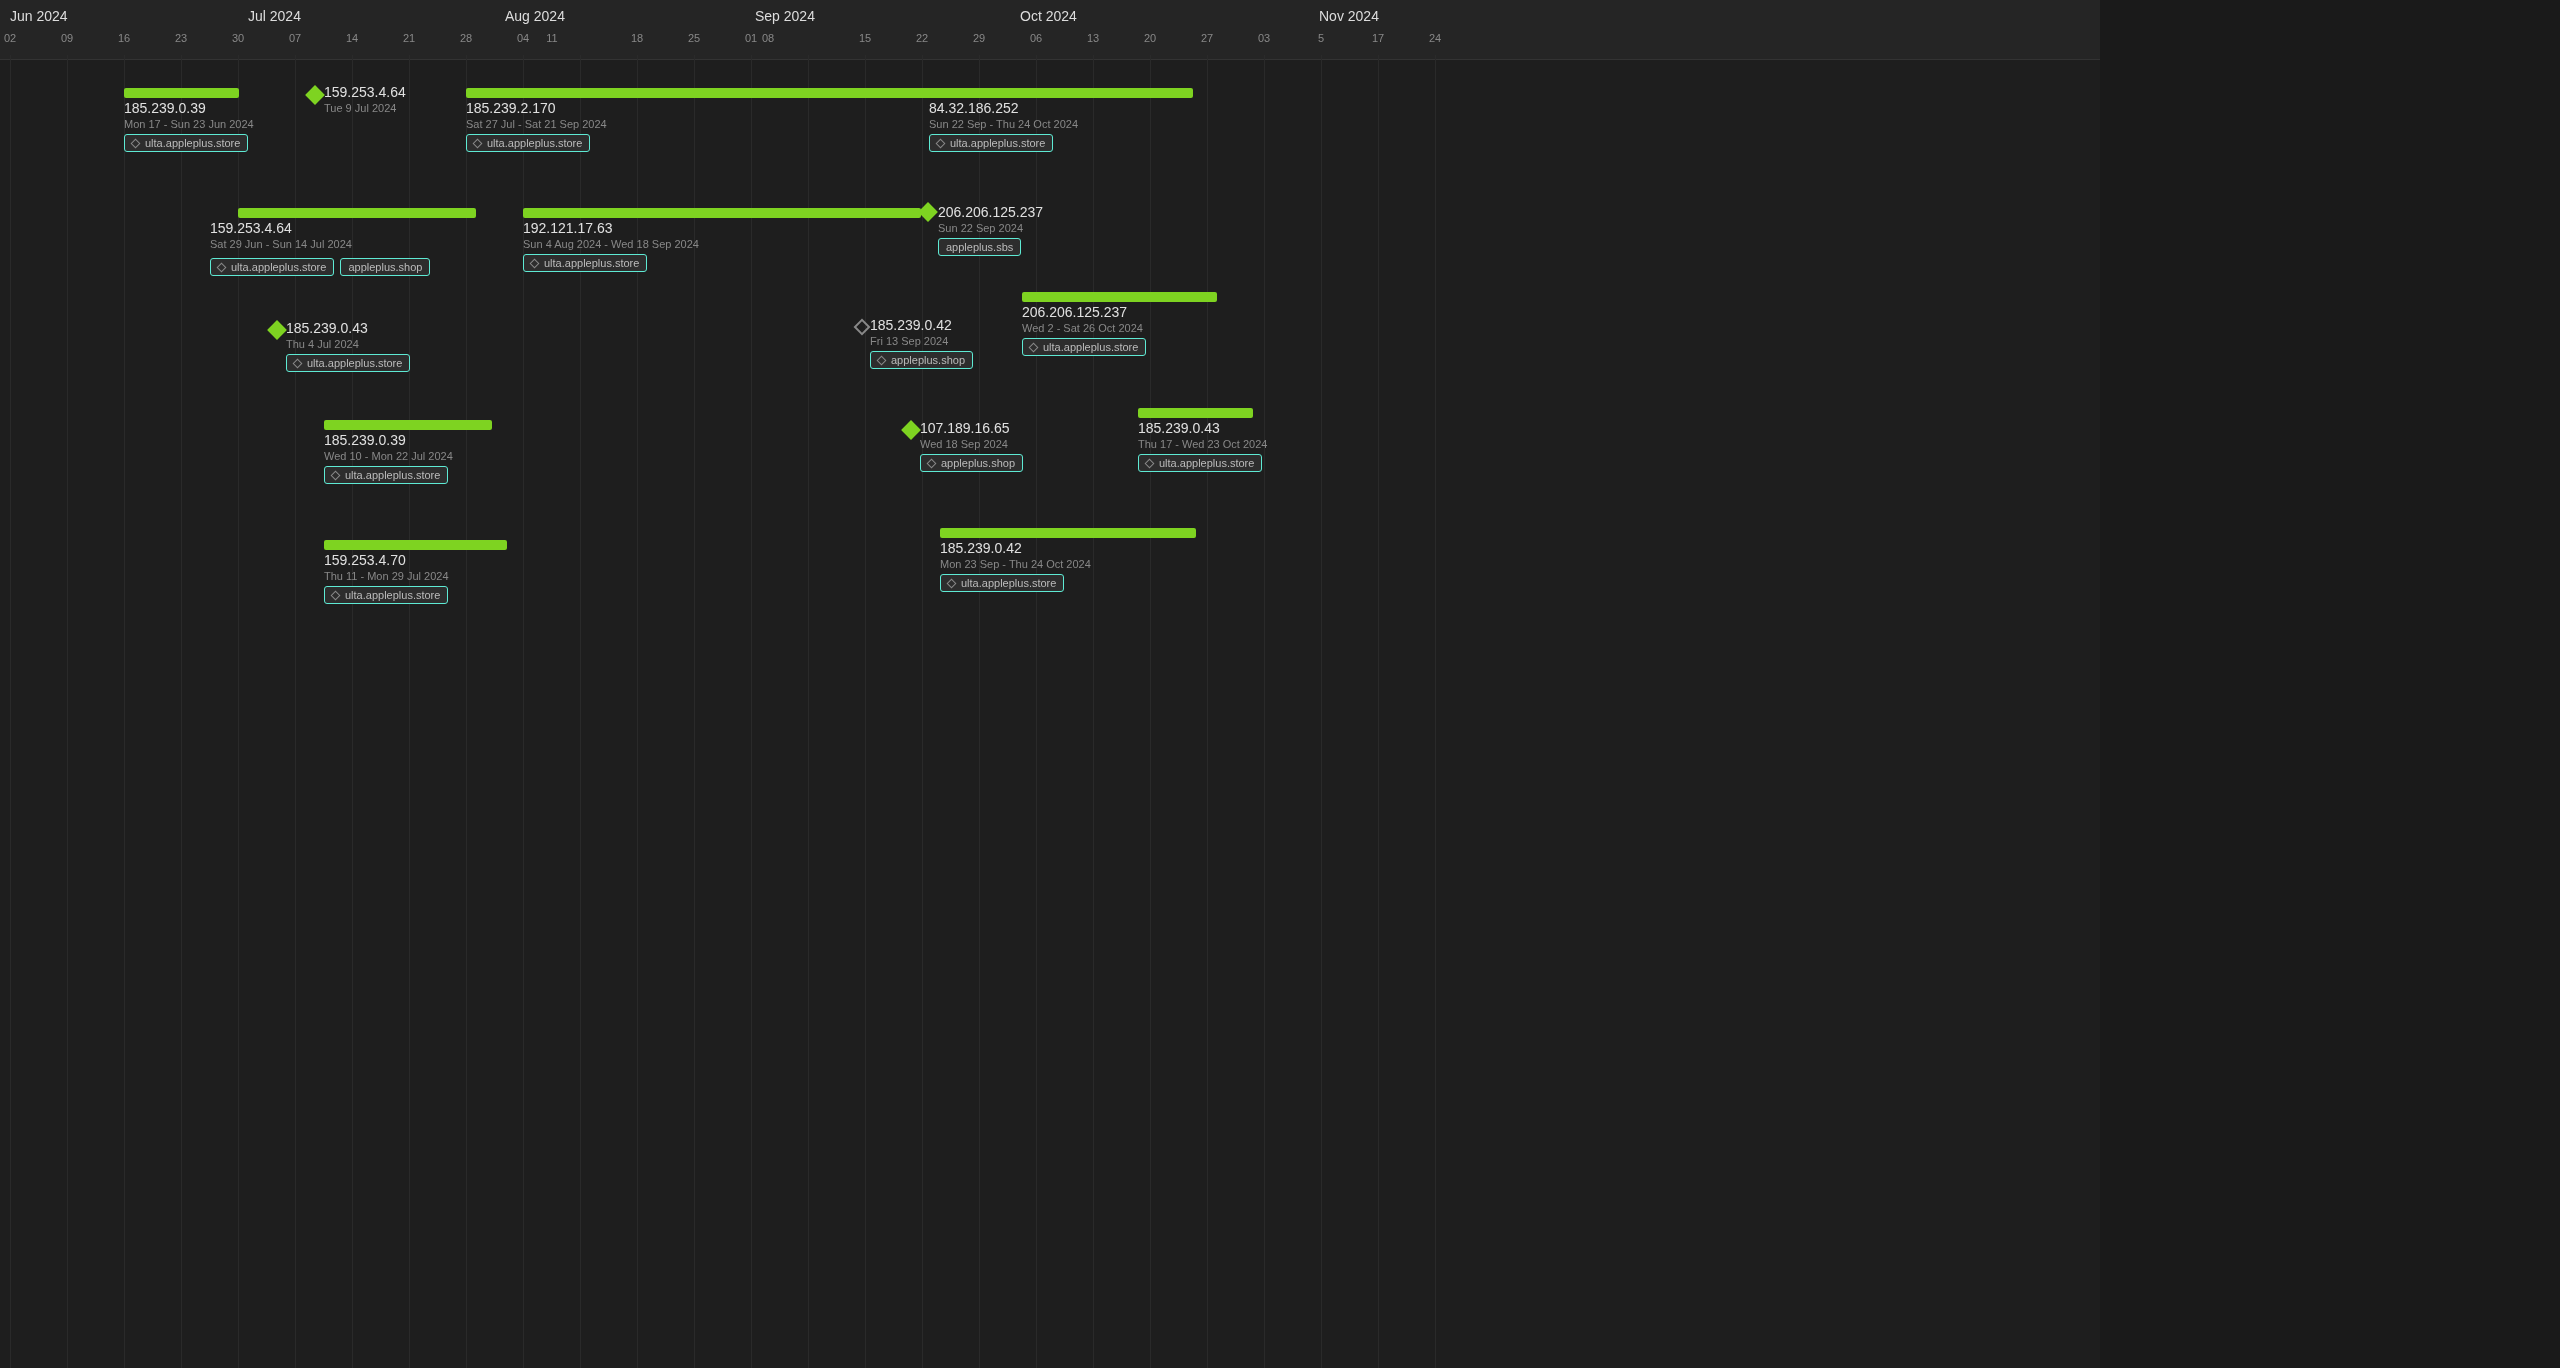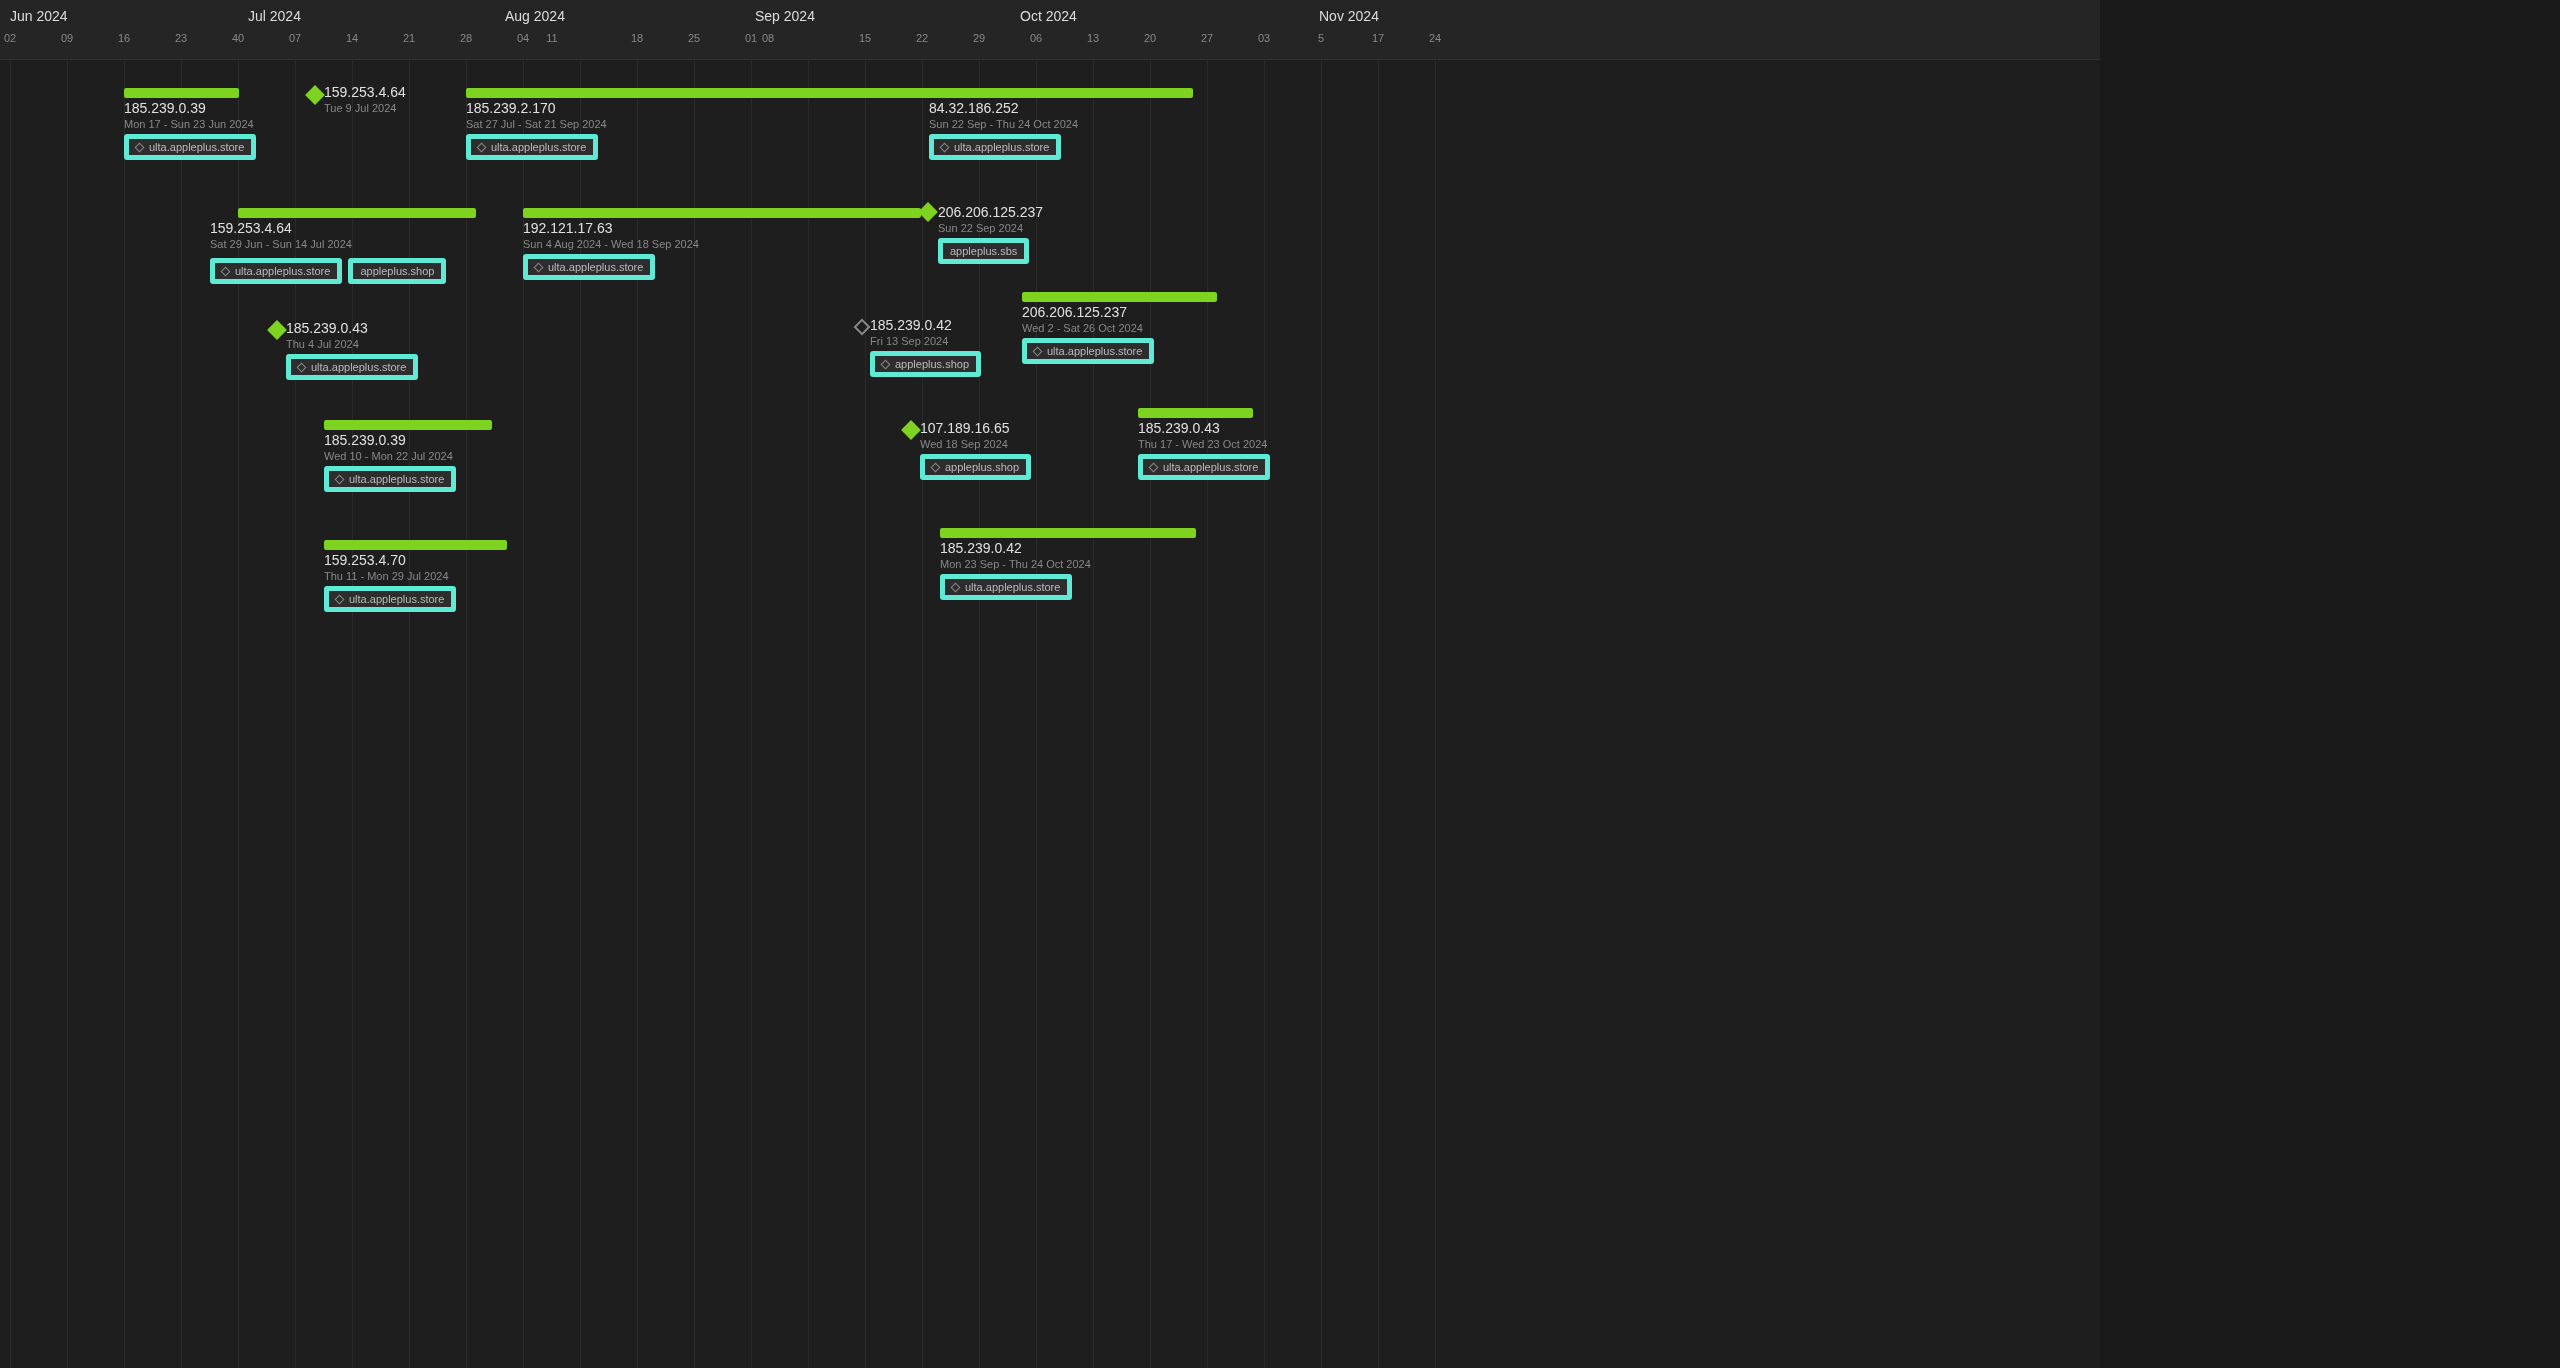--- a/index.html
+++ b/index.html
@@ -85,21 +85,21 @@
       font-size: 11px;
       color: #888;
       margin-top: 2px;
     }
     .domain-badge {
       display: inline-flex;
       align-items: center;
       gap: 4px;
       margin-top: 4px;
       background: #2d2d2d;
-      border: 5px solid #5eead4;
+      border: 1px solid #5eead4;
       border-radius: 3px;
       padding: 2px 7px;
       font-size: 11px;
       color: #bbb;
     }
     .domain-badge .diamond-small {
       display: inline-block;
       width: 7px;
       height: 7px;
       background: transparent;
@@ -119,21 +119,21 @@
     <span class="month-label" style="left:248px">Jul 2024</span>
     <span class="month-label" style="left:505px">Aug 2024</span>
     <span class="month-label" style="left:755px">Sep 2024</span>
     <span class="month-label" style="left:1020px">Oct 2024</span>
     <span class="month-label" style="left:1319px">Nov 2024</span>
 
     <span class="tick-label" style="left:10px">02</span>
     <span class="tick-label" style="left:67px">09</span>
     <span class="tick-label" style="left:124px">16</span>
     <span class="tick-label" style="left:181px">23</span>
-    <span class="tick-label" style="left:238px">40</span>
+    <span class="tick-label" style="left:238px">30</span>
     <span class="tick-label" style="left:295px">07</span>
     <span class="tick-label" style="left:352px">14</span>
     <span class="tick-label" style="left:409px">21</span>
     <span class="tick-label" style="left:466px">28</span>
     <span class="tick-label" style="left:523px">04</span>
     <span class="tick-label" style="left:552px">11</span>
     <span class="tick-label" style="left:637px">18</span>
     <span class="tick-label" style="left:694px">25</span>
     <span class="tick-label" style="left:751px">01</span>
     <span class="tick-label" style="left:768px">08</span>

